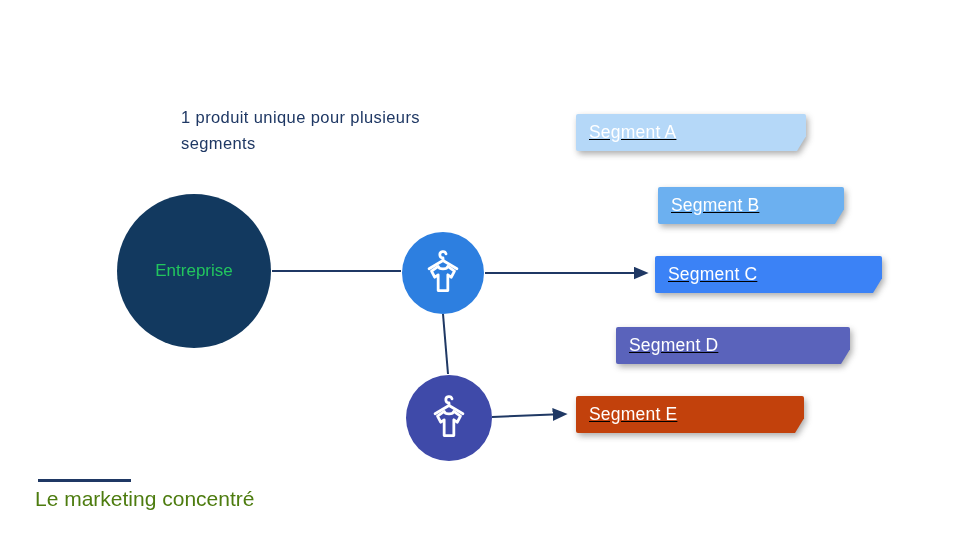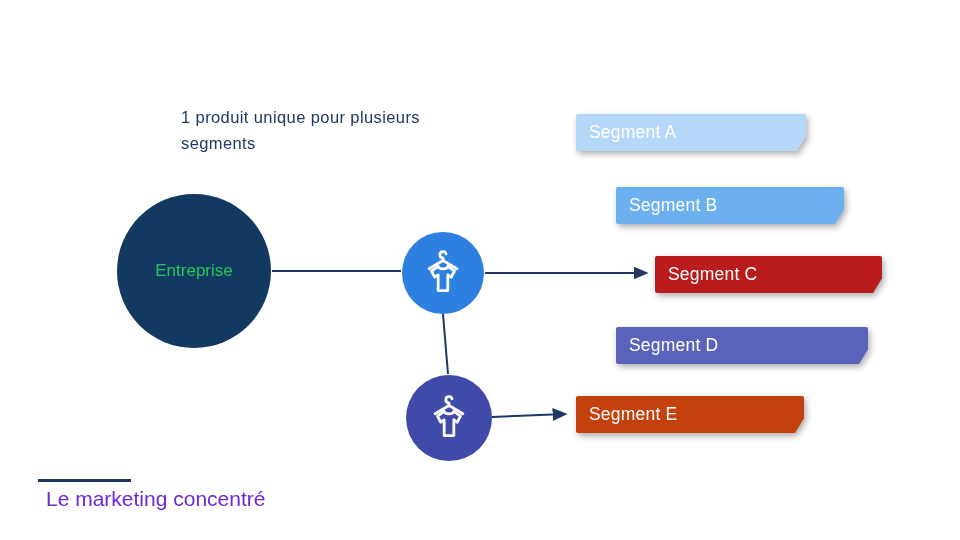--- a/index.html
+++ b/index.html
@@ -23,35 +23,35 @@
   .product{
     position:absolute;border-radius:50%;
     display:flex;align-items:center;justify-content:center;
   }
   .product-1{left:402px;top:232px;width:82px;height:82px;}
   .product-2{left:406px;top:375px;width:86px;height:86px;}
   .product svg{width:58px;height:58px;display:block;}
 
   .connectors{position:absolute;left:0;top:0;width:960px;height:540px;pointer-events:none;}
 
-  .segment-wrap{position:absolute;filter:drop-shadow(2px 3px 3px rgba(70,70,70,.45));}
+  .segment-wrap{position:absolute;filter:drop-shadow(2px 3px 3px rgba(70,70,70,.45));text-decoration:underline;}
   .seg-a{left:576px;top:114px;width:230px;}
   .seg-b{left:616px;top:187px;width:228px;}
   .seg-c{left:655px;top:256px;width:227px;}
-  .seg-d{left:616px;top:327px;width:252px;}
+  .seg-d{left:616px;top:327px;width:234px;}
   .seg-e{left:576px;top:396px;width:228px;}
   .segment{
     height:37px;display:flex;align-items:center;padding-left:13px;
     color:#ffffff;font-size:17.5px;letter-spacing:.2px;
     border-radius:2px;
     clip-path:polygon(0 0,100% 0,100% 60%,calc(100% - 9px) 100%,0 100%);
   }
 
   .footer-line{position:absolute;left:38px;top:479px;width:93px;height:3px;background:#1f3864;}
-  .footer-label{position:absolute;left:46px;top:487px;font-size:21px;color:#6d28d9;}
+  .footer-label{position:absolute;left:35px;top:487px;font-size:21px;color:#4d7c0f;}
 </style>
 </head>
 <body>
 
 <div class="slide">
 
   <svg class="connectors" viewBox="0 0 960 540" xmlns="http://www.w3.org/2000/svg" aria-hidden="true">
     <defs>
       <marker id="arrow" markerWidth="9" markerHeight="9" refX="6.2" refY="3.2" orient="auto">
         <path d="M0,0 L7.5,3.2 L0,6.4 Z" fill="#1f3864"></path>
@@ -84,26 +84,26 @@
       <path d="M14.5 22.5 L20 18.5 C20.8 21.3 27.2 21.3 28 18.5 L33.5 22.5 L30.8 27.5 L28 25.5 L28 38.5 L20 38.5 L20 25.5 L17.2 27.5 Z"></path>
     </svg>
   </div>
 
   <div class="segment-wrap seg-a">
     <div class="segment" style="background: rgb(181, 216, 248);">
       <span>Segment A</span>
     </div>
   </div>
   <div class="segment-wrap seg-b">
-    <div class="segment" style="background: rgb(108, 176, 240);">
+    <div class="segment" style="background: rgb(108, 176, 240); margin-left: 42px;">
       <span>Segment B</span>
     </div>
   </div>
   <div class="segment-wrap seg-c">
-    <div class="segment" style="background: #b91c1c;">
+    <div class="segment" style="background: #3b82f6;">
       <span>Segment C</span>
     </div>
   </div>
   <div class="segment-wrap seg-d">
     <div class="segment" style="background: rgb(90, 99, 187);">
       <span>Segment D</span>
     </div>
   </div>
   <div class="segment-wrap seg-e">
     <div class="segment" style="background: #c2410c;">

